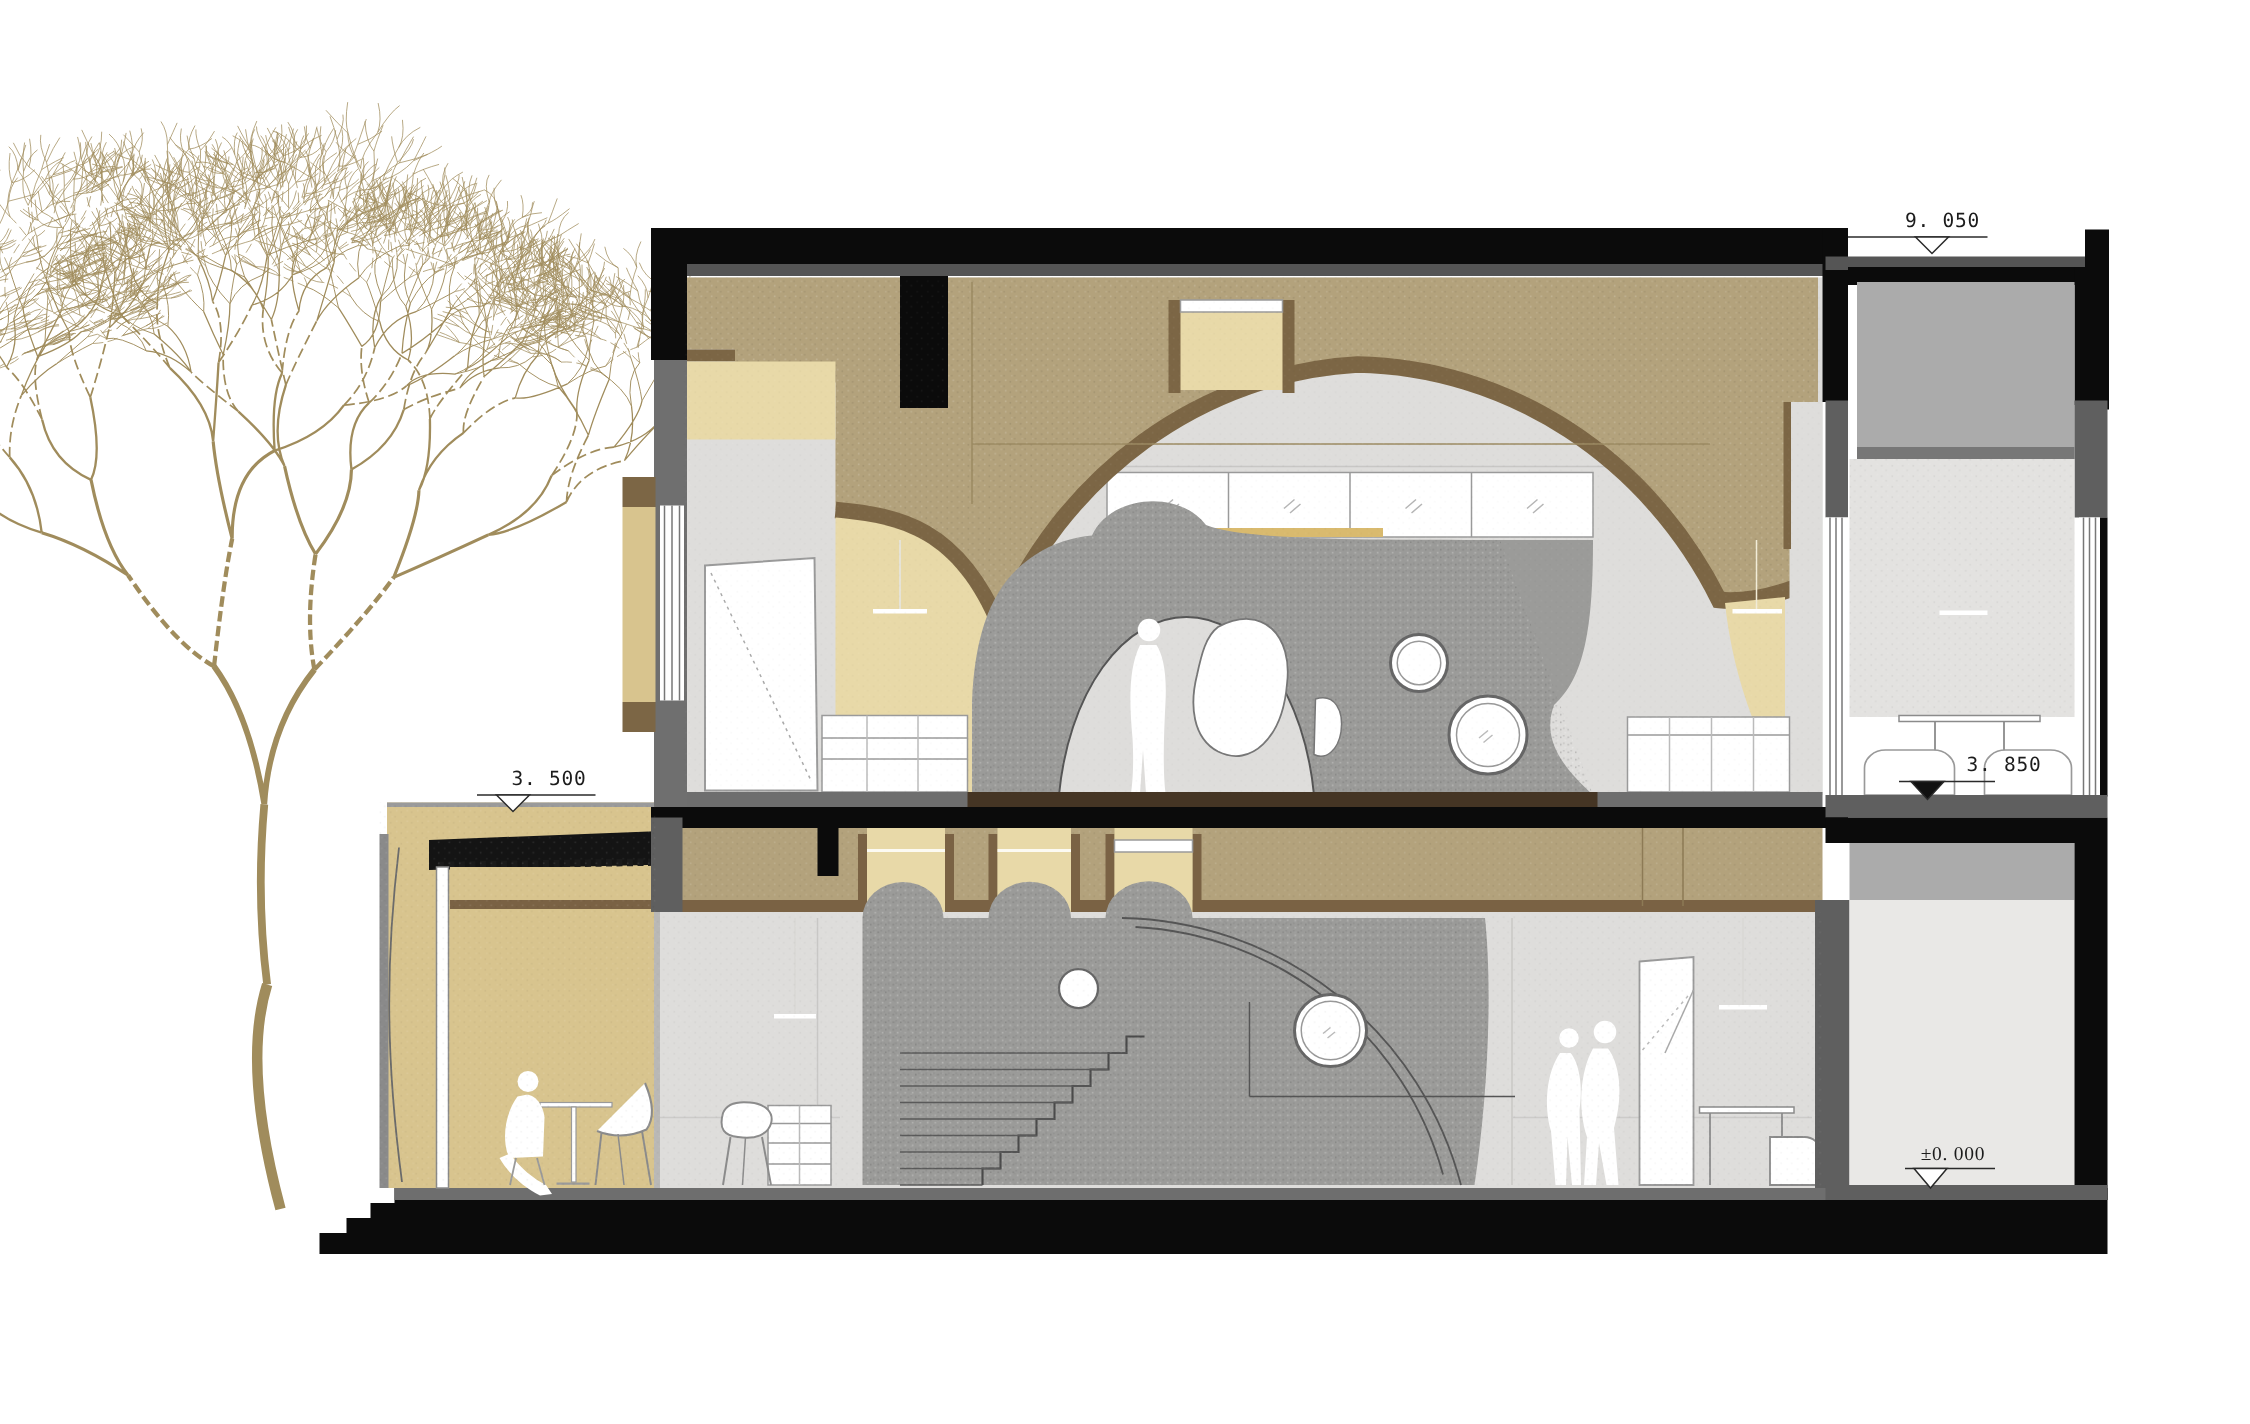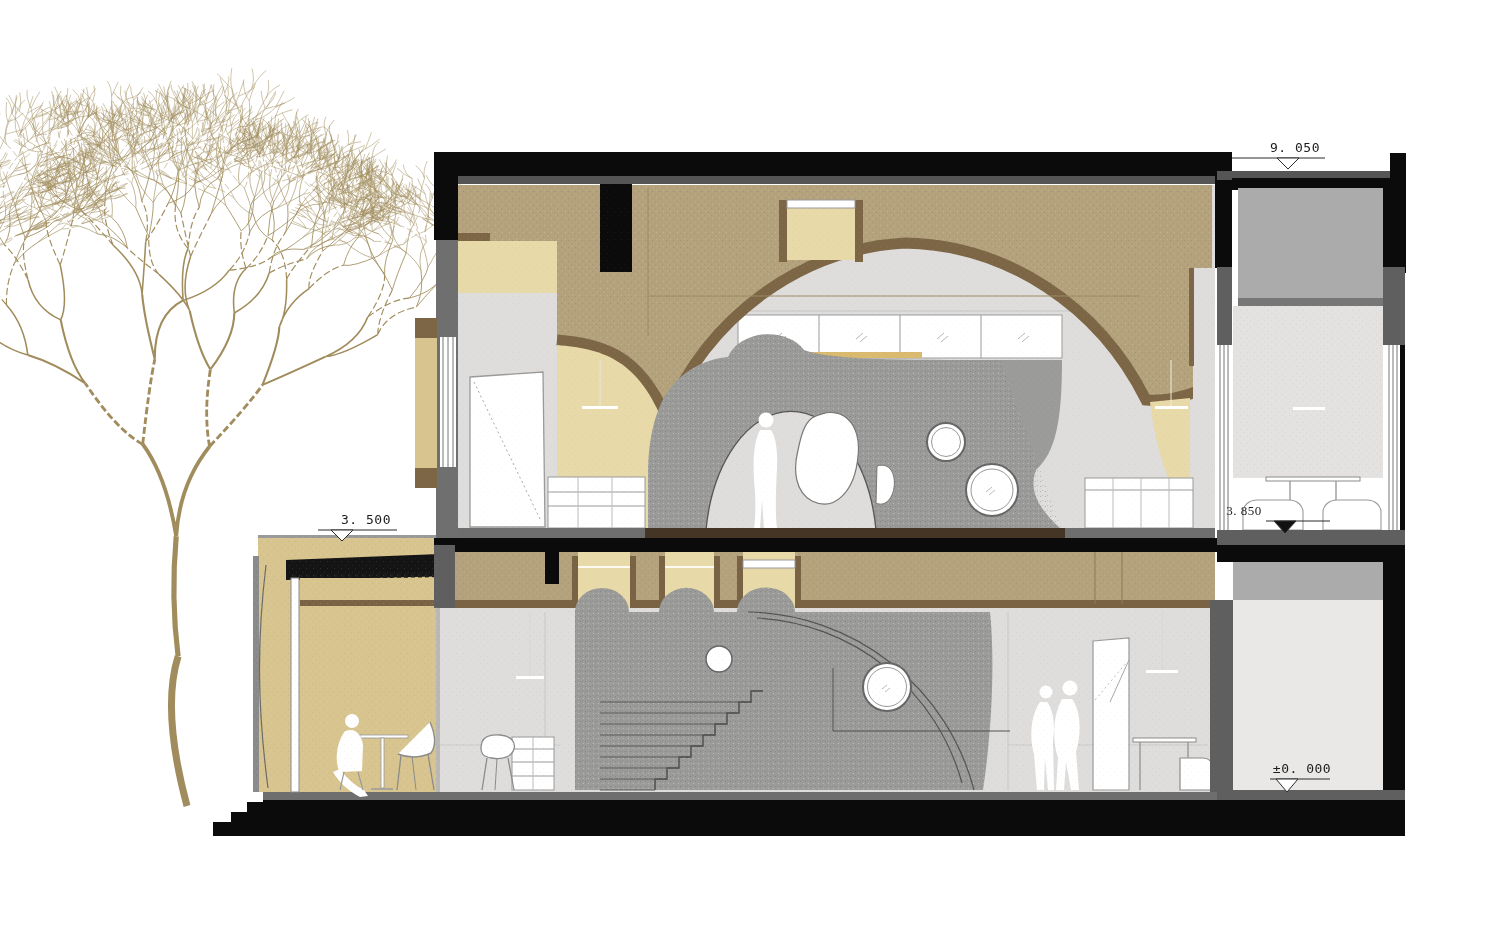--- a/index.html
+++ b/index.html
@@ -371,16 +371,16 @@
   <polygon points="331,530 353,530 342,541" fill="#ffffff"></polygon>
   <line x1="1266" y1="521" x2="1330" y2="521"></line>
   <polygon points="1274,521 1296,521 1285,533" fill="#111111"></polygon>
   <line x1="1270" y1="779" x2="1330" y2="779"></line>
   <polygon points="1276,779 1298,779 1287,792" fill="#ffffff"></polygon>
 </g>
 </svg>
 
 <div class="lvl" style="left:1255px;top:140px;width:80px;">9. 050</div>
 <div class="lvl" style="left:328px;top:512px;width:76px;">3. 500</div>
-<div class="lvl" style="left:1212px;top:503px;width:64px;font-family:Liberation Serif, serif;">3. 850</div>
-<div class="lvl" style="left:1266px;top:761px;width:72px;">±0. 000</div>
+<div class="lvl" style="left:1304px;top:503px;width:64px;">3. 850</div>
+<div class="lvl" style="left:1266px;top:761px;width:72px;font-family:Liberation Serif, serif;">±0. 000</div>
 
 </div>
 
 </body></html>

